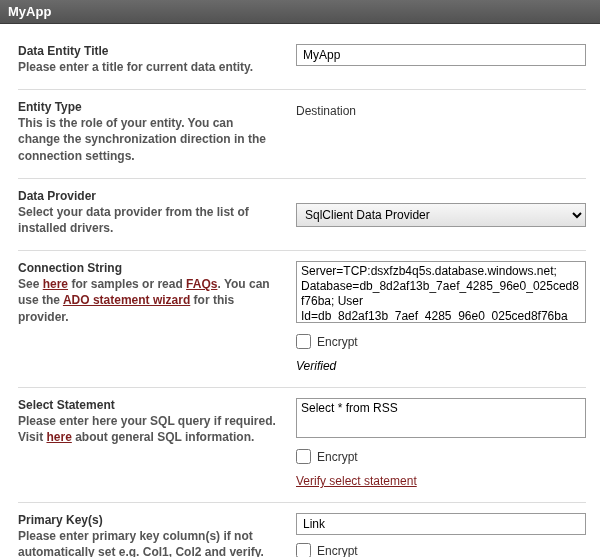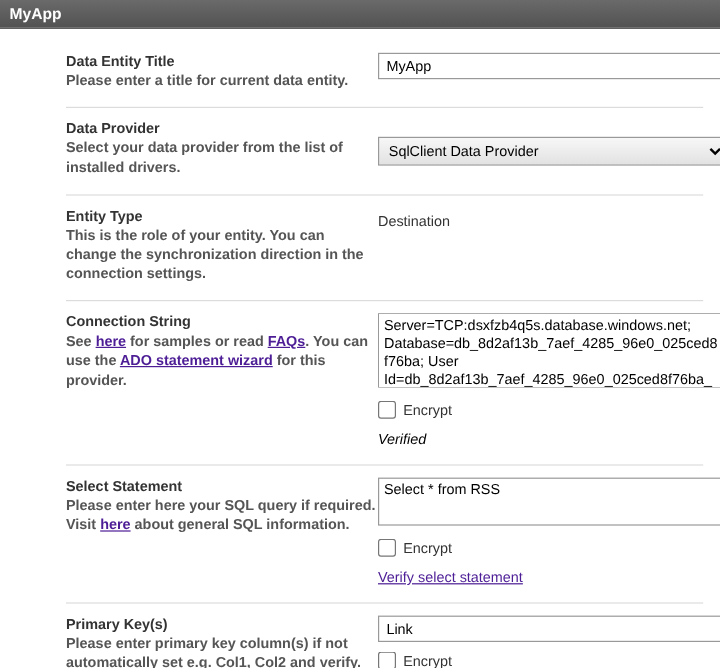--- a/index.html
+++ b/index.html
@@ -20,21 +20,21 @@
     padding: 4px 8px;
     border-bottom: 1px solid #3a3a3a;
   }
   .content {
     padding: 10px 14px 4px 18px;
   }
   .section {
     padding: 10px 0 14px 0;
     border-bottom: 1px solid #dcdcdc;
     display: flex;
-    margin-left: 37px;
+    gap: 18px;
   }
   .section:last-child { border-bottom: none; }
   .labelcol {
     width: 260px;
     flex: 0 0 260px;
   }
   .fieldcol {
     flex: 1;
     min-width: 0;
   }
@@ -43,21 +43,21 @@
     font-size: 12px;
     color: #333;
     margin-bottom: 1px;
   }
   .lblsub {
     color: #555;
     line-height: 1.35;
     font-weight: bold;
   }
   a, .link {
-    color: #4c1d95;
+    color: #7f1d1d;
     text-decoration: underline;
     cursor: pointer;
   }
   input[type=text].tbox {
     width: 290px;
     height: 22px;
     border: 1px solid #999;
     padding: 2px 6px;
     font: inherit;
   }
@@ -118,44 +118,44 @@
       <div class="lbltitle">Data Entity Title</div>
       <div class="lblsub">Please enter a title for current data entity.</div>
     </div>
     <div class="fieldcol">
       <input type="text" class="tbox" value="MyApp" style="">
     </div>
   </div>
 
   <div class="section">
     <div class="labelcol">
+      <div class="lbltitle">Entity Type</div>
+      <div class="lblsub">This is the role of your entity. You can change the synchronization direction in the connection settings.</div>
+    </div>
+    <div class="fieldcol">
+      <div class="static-val">Destination</div>
+    </div>
+  </div>
+
+  <div class="section">
+    <div class="labelcol">
       <div class="lbltitle">Data Provider</div>
       <div class="lblsub">Select your data provider from the list of installed drivers.</div>
     </div>
     <div class="fieldcol">
       <div class="dd-wrap">
         <select class="dd">
           <option>SqlClient Data Provider</option>
         </select>
       </div>
     </div>
   </div>
 
   <div class="section">
     <div class="labelcol">
-      <div class="lbltitle">Entity Type</div>
-      <div class="lblsub">This is the role of your entity. You can change the synchronization direction in the connection settings.</div>
-    </div>
-    <div class="fieldcol">
-      <div class="static-val">Destination</div>
-    </div>
-  </div>
-
-  <div class="section">
-    <div class="labelcol">
       <div class="lbltitle">Connection String</div>
       <div class="lblsub">
         <span>See </span><a class="link">here</a><span> for samples or read </span><a class="link">FAQs</a><span>. You can use the </span><a class="link">ADO statement wizard</a><span> for this provider.</span>
       </div>
     </div>
     <div class="fieldcol">
       <textarea class="ta ta-conn" style="">Server=TCP:dsxfzb4q5s.database.windows.net; Database=db_8d2af13b_7aef_4285_96e0_025ced8f76ba; User Id=db_8d2af13b_7aef_4285_96e0_025ced8f76ba_ExternalWriter</textarea>
       <div class="chk-row">
         <input type="checkbox" style="">
         <span>Encrypt</span>

